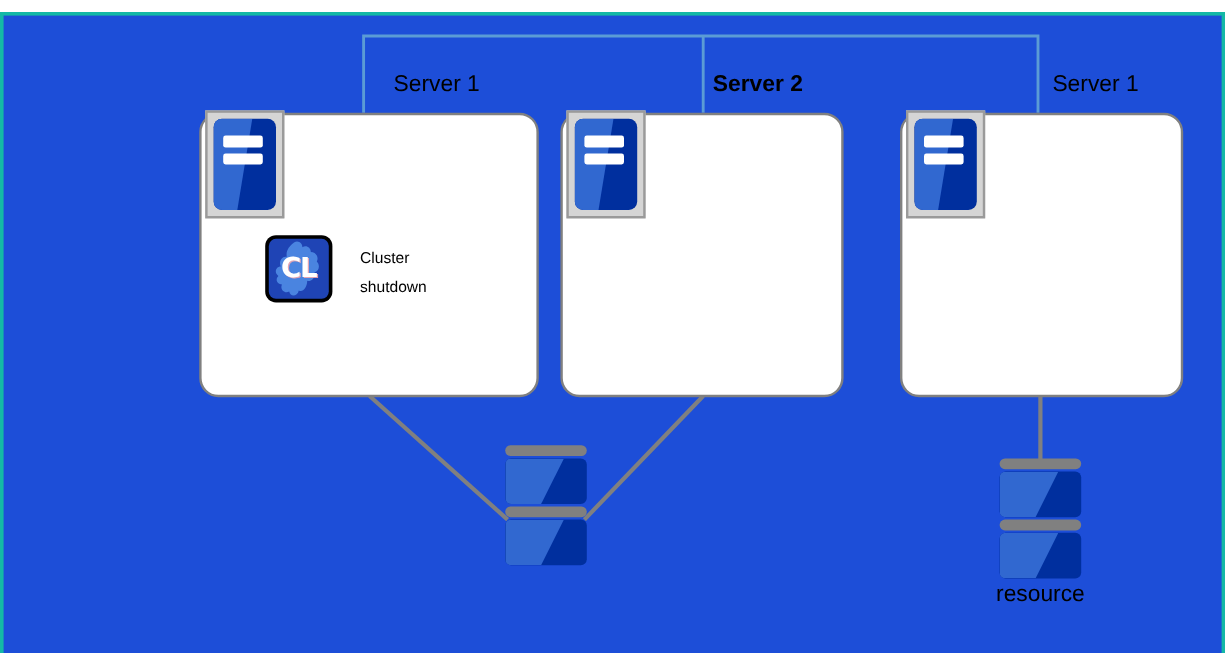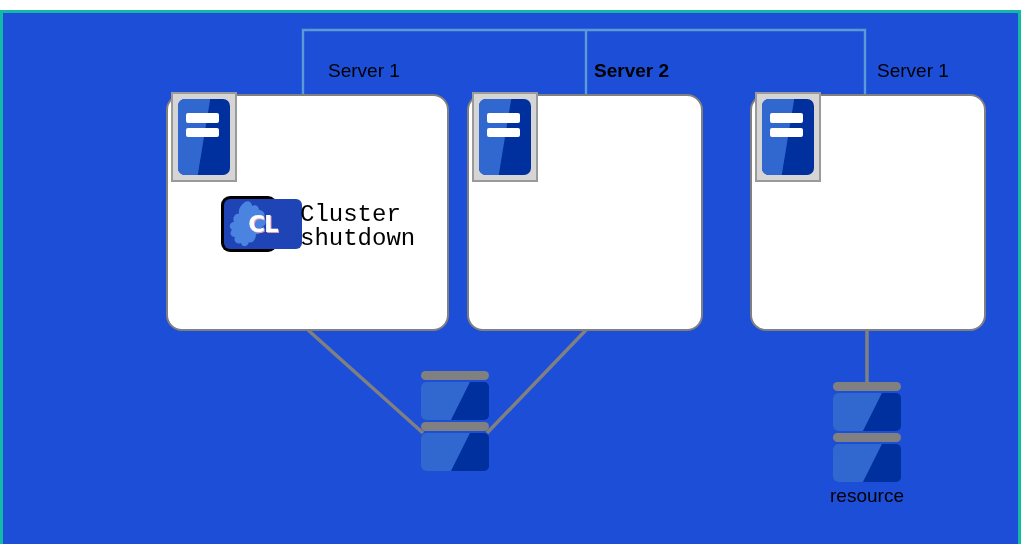--- a/index.html
+++ b/index.html
@@ -92,21 +92,20 @@
     padding: 3px;
     box-sizing: border-box;
   }
   .cl-icon .inner {
     position: relative;
     width: 100%;
     height: 100%;
     border-radius: 6px;
     background: #1f44b5;
     overflow: hidden;
-    padding-left: 28px;
   }
   .cl-icon .splat {
     position: absolute;
     left: 4px; top: 1px;
     width: 42px; height: 48px;
   }
   .cl-icon .cl-text {
     position: absolute;
     left: 0; right: 0;
     top: 50%;
@@ -117,24 +116,23 @@
     font-size: 23px;
     letter-spacing: -1px;
     color: #ffffff;
     text-shadow: 1px 1px 0 rgba(255,170,170,0.85);
     line-height: 1;
   }
 
   
   .cl-caption {
     position: absolute;
-    font-size: 24px;
+    font-size: 13px;
     color: #000000;
     line-height: 24px;
-    font-family: Liberation Mono, monospace;
   }
 
   
   .disk {
     position: absolute;
     width: 68px;
   }
   .disk .plate {
     width: 100%;
     height: 9px;

